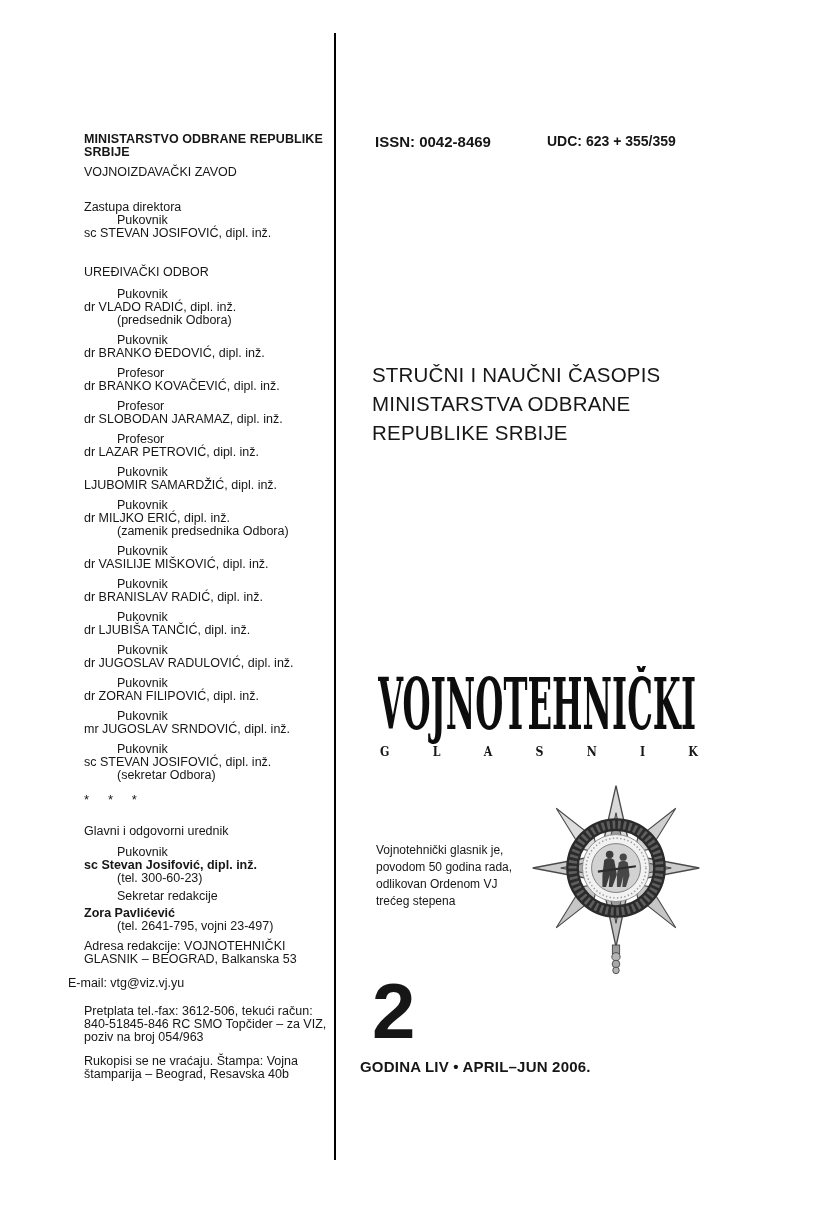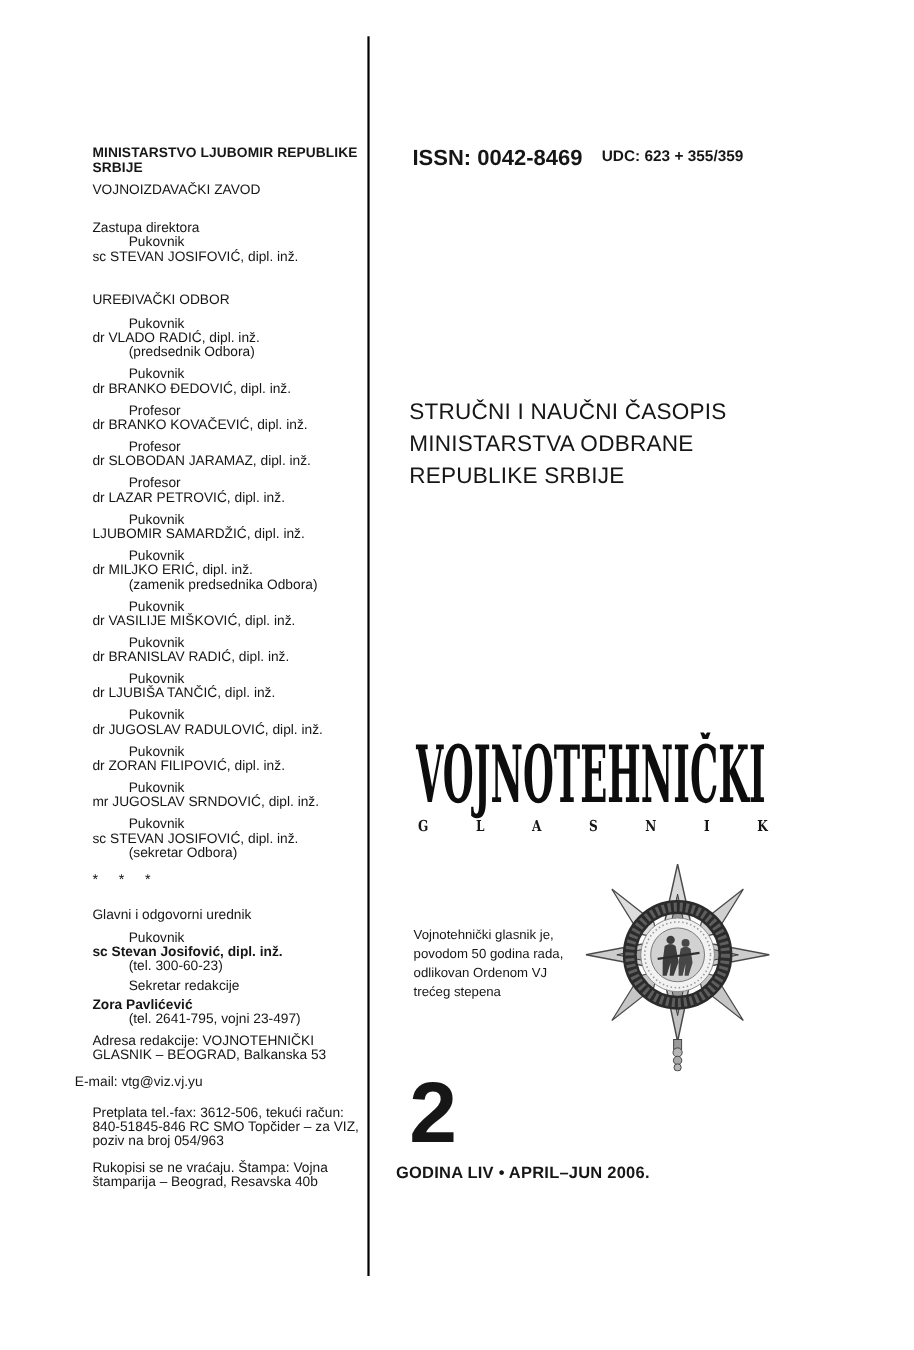--- a/index.html
+++ b/index.html
@@ -22,37 +22,37 @@
   .member{margin-bottom:7px;}
   .separator{left:84px;top:793px;white-space:pre;font-size:13px;letter-spacing:2px;}
   .editor{left:84px;top:825px;}
   .secretary{left:84px;top:890px;}
   .address{left:84px;top:940px;white-space:pre-line;}
   .email{left:68px;top:977px;}
   .subscription{left:84px;top:1005px;white-space:pre-line;}
   .manuscripts{left:84px;top:1055px;white-space:pre-line;}
   .lcol .gap4{margin-top:4px;}
   
-  .issn{left:375px;top:133px;font-size:20px;font-weight:bold;}
+  .issn{left:375px;top:133px;font-size:15px;font-weight:bold;}
   .udc{left:547px;top:133px;font-size:14px;font-weight:bold;}
   .subtitle{left:372px;top:360px;font-size:20.5px;line-height:29px;white-space:pre-line;letter-spacing:.2px;}
   .masthead{left:378px;top:666px;width:320px;height:78px;}
   .glasnik-row{left:380px;top:743px;width:318px;display:flex;justify-content:space-between;
     font-size:11px;font-weight:bold;font-family:"DejaVu Serif", serif;transform:scaleY(1.25);transform-origin:left top;}
   .award-note{left:376px;top:842px;font-size:12px;line-height:17px;white-space:pre-line;width:190px;}
   .medal{left:525px;top:782px;width:182px;height:192px;}
   .issue-number{left:372px;top:972px;font-size:78px;line-height:78px;font-weight:bold;letter-spacing:-2px;}
   .date-line{left:360px;top:1058px;font-size:15px;font-weight:bold;letter-spacing:.2px;}
 </style>
 </head>
 <body>
 
 <div class="abs divider"></div>
 
-<div class="abs lcol ministry">MINISTARSTVO LJUBOMIR REPUBLIKE SRBIJE</div>
+<div class="abs lcol ministry">MINISTARSTVO ODBRANE REPUBLIKE SRBIJE</div>
 <div class="abs lcol publisher">VOJNOIZDAVAČKI ZAVOD</div>
 
 <div class="abs lcol director">
   <div>Zastupa direktora</div>
   <div class="ind">Pukovnik</div>
   <div>sc STEVAN JOSIFOVIĆ, dipl. inž.</div>
 </div>
 
 <div class="abs lcol board-title">UREĐIVAČKI ODBOR</div>
 

